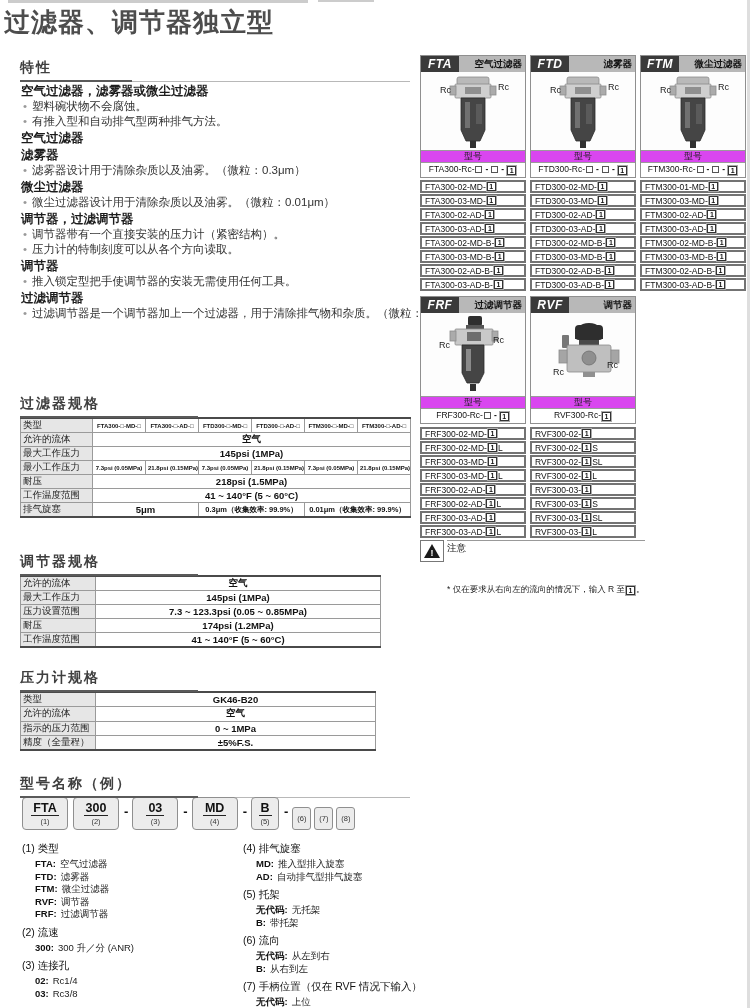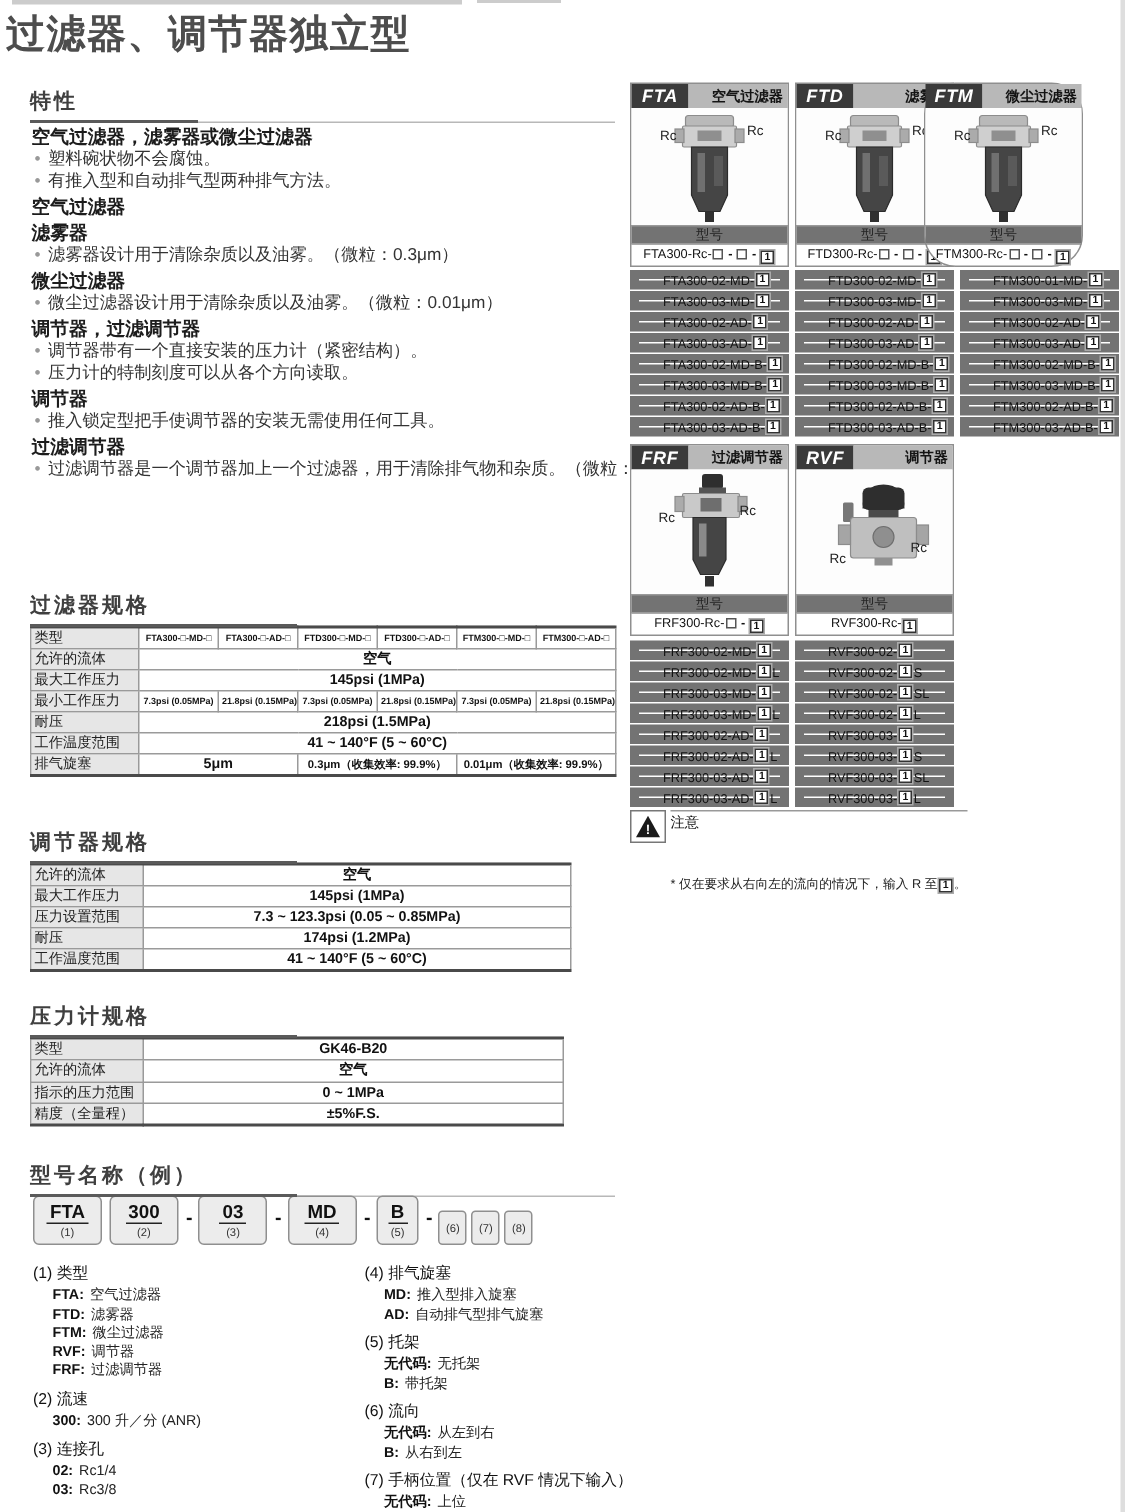--- a/index.html
+++ b/index.html
@@ -39,27 +39,27 @@
 
   
   .panel { position:absolute; width:106px; border:1px solid #8f8f8f; background:#fff; }
   .p-head { display:flex; height:16px; }
   .p-code { width:38px; background:#3a3a3a; color:#fff; font-size:12px; font-weight:bold; font-style:italic;
     display:flex; align-items:center; justify-content:center; letter-spacing:.5px; }
   .p-name { flex:1; background:#b8b8b8; color:#141414; font-size:9.5px; font-weight:bold;
     display:flex; align-items:center; justify-content:flex-end; padding-right:3px; white-space:nowrap; }
   .p-photo { position:relative; background:#fdfdfd; }
   .p-photo .rc { position:absolute; font-size:9px; color:#222; }
-  .p-band { background:#737373; border-top:1px solid #9a9a9a; border-bottom:1px solid #9a9a9a;
+  .p-band { background:#d946ef; border-top:1px solid #9a9a9a; border-bottom:1px solid #9a9a9a;
     text-align:center; font-size:9px; height:13px; line-height:11px; color:#222; }
   .p-format { height:14px; text-align:center; font-size:8.5px; line-height:13px; color:#111; white-space:nowrap; }
 
   .mlist { position:absolute; width:106px; }
-  .mrow { height:13px; border:6px solid #737373; margin-bottom:1px; background:#fff;
-    font-size:8.5px; color:#111; padding-left:16px; display:flex; align-items:center; white-space:nowrap; }
+  .mrow { height:13px; border:2px solid #737373; margin-bottom:1px; background:#fff;
+    font-size:8.5px; color:#111; padding-left:3px; display:flex; align-items:flex-start; white-space:nowrap; }
 
   .sq { display:inline-block; width:7px; height:7px; border:1px solid #555; margin:0 1px; background:#fff; vertical-align:-1px; flex:0 0 auto; }
   .sq.n { width:9px; height:9px; border:1px solid #333; box-shadow:0 0 0 1px #aaa;
     font-size:7px; font-weight:bold; font-style:normal; text-align:center; line-height:7px; color:#111; }
   .dsh { margin:0 2px; font-weight:bold; }
 
   
   .warning { display:flex; align-items:flex-start; }
   .warn-icon { width:24px; height:22px; border:1px solid #777; background:#fff;
     display:flex; align-items:center; justify-content:center; flex:0 0 auto; }
@@ -432,21 +432,21 @@
   <div class="mrow">
       <span>FTD300-02-AD-B-</span>
       <span class="sq n">1</span>
     </div>
   <div class="mrow">
       <span>FTD300-03-AD-B-</span>
       <span class="sq n">1</span>
     </div>
 </div>
 
-<div class="panel" style="left:616px;top:55px;border-radius:21px;">
+<div class="panel" style="left:640px;top:55px;">
   <div class="p-head">
     <div class="p-code">FTM</div>
     <div class="p-name">微尘过滤器</div>
   </div>
   <div class="p-photo" style="height:78px;">
     <svg width="104" height="78" viewBox="0 0 104 78">
       <rect x="36" y="5" width="32" height="8" rx="2" fill="#b9b9b9" stroke="#8c8c8c" stroke-width="0.8"></rect>
       <rect x="34" y="12" width="36" height="14" rx="1" fill="#cfcfcf" stroke="#8c8c8c" stroke-width="0.8"></rect>
       <rect x="29" y="14" width="6" height="9" fill="#ababab" stroke="#8c8c8c" stroke-width="0.8"></rect>
       <rect x="69" y="14" width="6" height="9" fill="#ababab" stroke="#8c8c8c" stroke-width="0.8"></rect>

